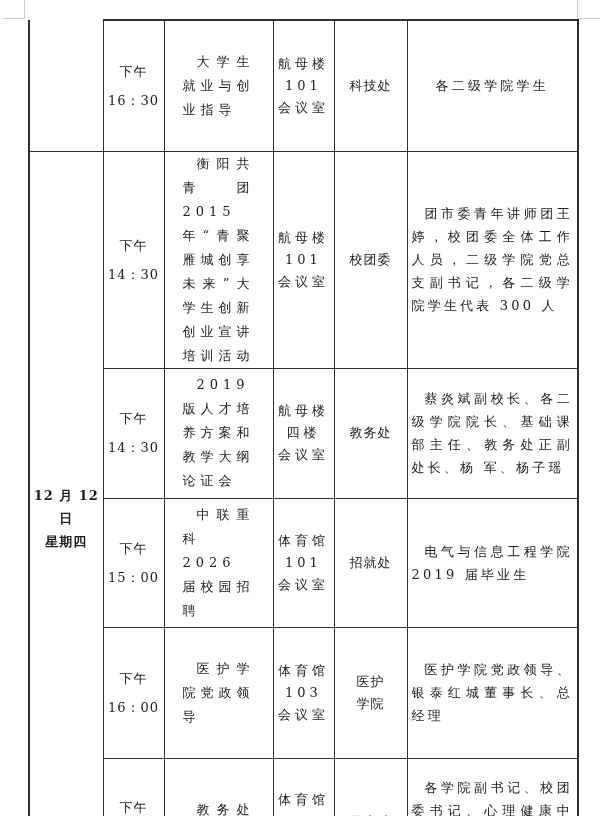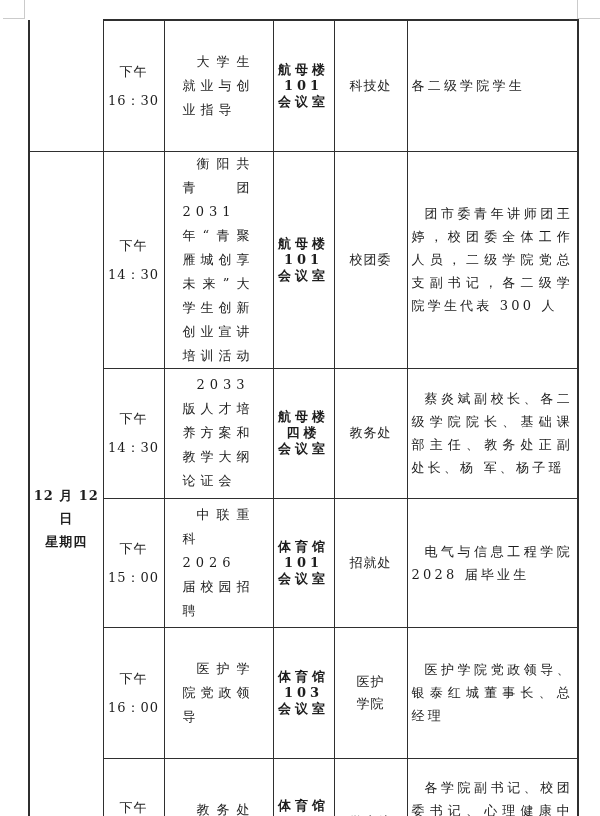--- a/index.html
+++ b/index.html
@@ -17,31 +17,31 @@
   }
   
   .b-l{border-left-width:2px}.b-r{border-right-width:2px}
   .b-t{border-top-width:2px}.b-b{border-bottom-width:2px}
   .nt{border-top:none}
   tr.r0{height:131px}tr.r1{height:141px}tr.r2{height:130px}
   tr.r3{height:129px}tr.r4{height:131px}tr.r5{height:128px}
   .cc{text-align:center;white-space:pre-line;}
   .date{letter-spacing:1px;line-height:23px;font-weight:bold;}
   .time{letter-spacing:1px;line-height:29px;margin-left:44px;}
-  .loc{letter-spacing:4px;line-height:16px;font-weight:bold;}
+  .loc{letter-spacing:4px;line-height:22px;}
   .dept{letter-spacing:1px;line-height:22px;}
   .event{
     text-align:justify;text-justify:inter-character;
     text-indent:14px;padding:0 18px;letter-spacing:5px;line-height:24px;
   }
   .att{
     text-align:justify;text-justify:inter-character;
     text-indent:13px;padding:0 4px;letter-spacing:3.2px;line-height:23px;
   }
-  .att-center{text-align:left;text-indent:0;}
+  .att-center{text-align:center;text-indent:0;}
   .mark{position:absolute;background:#cbcbcb;}
   .mark-tl-h{left:3px;top:18px;width:22px;height:1px;}
   .mark-tl-v{left:24px;top:0;width:1px;height:18px;}
   .mark-tr-v{left:577px;top:0;width:1px;height:18px;}
   .mark-tr-h{left:577px;top:18px;width:23px;height:1px;}
 </style>
 </head>
 <body>
 
 <div class="page">
@@ -72,48 +72,48 @@
 会议室</td>
       <td class="cc dept b-t">科技处</td>
       <td class="att att-center b-t b-r">各二级学院学生</td>
     </tr>
 
     <tr class="r1">
       <td class="cc date b-l b-b" rowspan="5">12 月 12 日
 星期四</td>
       <td class="cc time">下午
 14：30</td>
-      <td class="event">衡阳共青团 2031 年“青聚雁城创享未来”大学生创新创业宣讲培训活动</td>
+      <td class="event">衡阳共青团 2015 年“青聚雁城创享未来”大学生创新创业宣讲培训活动</td>
       <td class="cc loc">航母楼
 101
 会议室</td>
       <td class="cc dept">校团委</td>
       <td class="att b-r">团市委青年讲师团王婷，校团委全体工作人员，二级学院党总支副书记，各二级学院学生代表 300 人</td>
     </tr>
 
     <tr class="r2">
       <td class="cc time">下午
 14：30</td>
-      <td class="event">2033 版人才培养方案和教学大纲论证会</td>
+      <td class="event">2019 版人才培养方案和教学大纲论证会</td>
       <td class="cc loc">航母楼
 四楼
 会议室</td>
       <td class="cc dept">教务处</td>
       <td class="att b-r">蔡炎斌副校长、各二级学院院长、基础课部主任、教务处正副处长、杨 军、杨子瑶</td>
     </tr>
 
     <tr class="r3">
       <td class="cc time">下午
 15：00</td>
       <td class="event">中联重科 2026 届校园招聘</td>
       <td class="cc loc">体育馆
 101
 会议室</td>
       <td class="cc dept">招就处</td>
-      <td class="att b-r">电气与信息工程学院 2028 届毕业生</td>
+      <td class="att b-r">电气与信息工程学院 2019 届毕业生</td>
     </tr>
 
     <tr class="r4">
       <td class="cc time">下午
 16：00</td>
       <td class="event">医护学院党政领导</td>
       <td class="cc loc">体育馆
 103
 会议室</td>
       <td class="cc dept">医护

